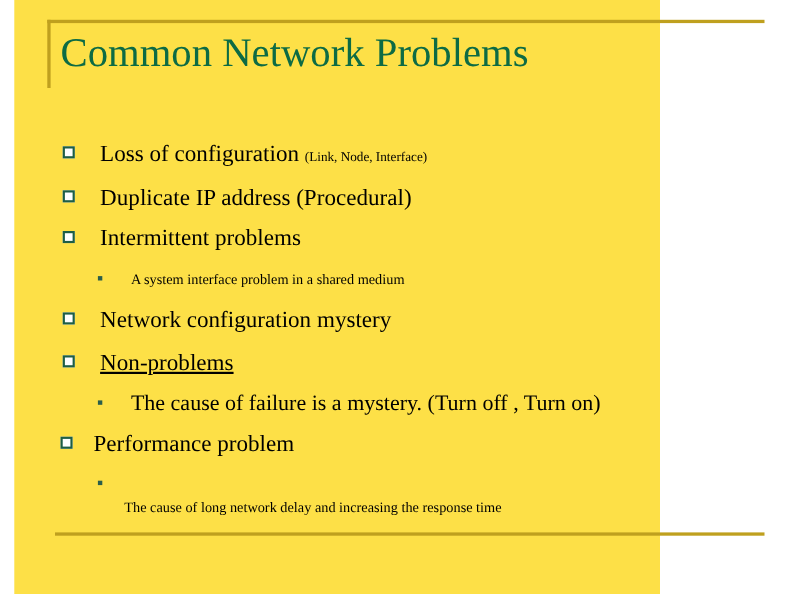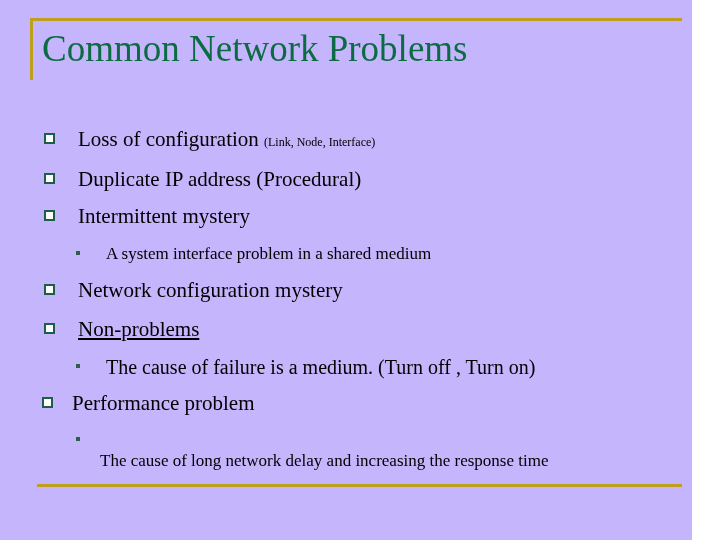--- a/index.html
+++ b/index.html
@@ -10,25 +10,25 @@
     width: 720px;
     height: 540px;
     background: #ffffff;
     font-family: "Liberation Serif", "DejaVu Serif", serif;
     overflow: hidden;
     position: relative;
   }
 
   .slide {
     position: absolute;
-    left: 0;
+    left: 13px;
     top: 0;
-    width: 692px;
+    width: 587px;
     height: 540px;
-    background: #c4b5fd;
+    background: #fde047;
   }
 
   
   .rule-top {
     position: absolute;
     left: 30px;
     top: 18px;
     width: 652px;
     height: 3px;
     background: #bfa01e;
@@ -104,21 +104,21 @@
     font-size: 21px;
     line-height: 21px;
     color: #000000;
   }
 
   .text-l1 .paren {
     font-size: 12px;
   }
 
   .text-l2 {
-    font-size: 17px;
+    font-size: 13px;
     line-height: 17px;
     color: #000000;
   }
 
   .text-l2-big {
     font-size: 20px;
     line-height: 20px;
     color: #000000;
   }
 </style>
@@ -140,41 +140,41 @@
       <span class="text-l1" style="position:absolute; left:34px; top:0px;"><span>Loss of configuration </span><span class="paren">(Link, Node, Interface)</span></span>
     </div>
 
     <div class="row" style="left:44px; top:169px;">
       <span class="bullet bullet-l1" style="left:0px; top:4px;"></span>
       <span class="text-l1" style="position:absolute; left:34px; top:0px;text-align:right;">Duplicate IP address (Procedural)</span>
     </div>
 
     <div class="row" style="left:44px; top:206px;">
       <span class="bullet bullet-l1" style="left:0px; top:4px;"></span>
-      <span class="text-l1" style="position:absolute; left:34px; top:0px;">Intermittent mystery</span>
+      <span class="text-l1" style="position:absolute; left:34px; top:0px;">Intermittent problems</span>
     </div>
 
     <div class="row" style="left:76px; top:245px;">
       <span class="bullet bullet-l2" style="left:0px; top:6px;"></span>
       <span class="text-l2" style="position:absolute; left:30px; top:0px;">A system interface problem in a shared medium</span>
     </div>
 
     <div class="row" style="left:44px; top:280px;">
       <span class="bullet bullet-l1" style="left:0px; top:4px;"></span>
       <span class="text-l1" style="position:absolute; left:34px; top:0px;">Network configuration mystery</span>
     </div>
 
     <div class="row" style="left:44px; top:319px;">
       <span class="bullet bullet-l1" style="left:0px; top:4px;"></span>
       <span class="text-l1" style="position:absolute; left:34px; top:0px;text-decoration:underline;">Non-problems</span>
     </div>
 
     <div class="row" style="left:76px; top:357px;">
       <span class="bullet bullet-l2" style="left:0px; top:7px;"></span>
-      <span class="text-l2-big" style="position:absolute; left:30px; top:0px;">The cause of failure is a medium. (Turn off , Turn on)</span>
+      <span class="text-l2-big" style="position:absolute; left:30px; top:0px;">The cause of failure is a mystery. (Turn off , Turn on)</span>
     </div>
 
     <div class="row" style="left:42px; top:393px;">
       <span class="bullet bullet-l1" style="left:0px; top:4px;"></span>
       <span class="text-l1" style="position:absolute; left:30px; top:0px;">Performance problem</span>
     </div>
 
     <div class="row" style="left:76px; top:431px;">
       <span class="bullet bullet-l2" style="left:0px; top:6px;"></span>
       <span class="text-l2" style="position:absolute; left:24px; top:0px;margin-top:21px;">The cause  of long network delay and increasing the response time</span>

